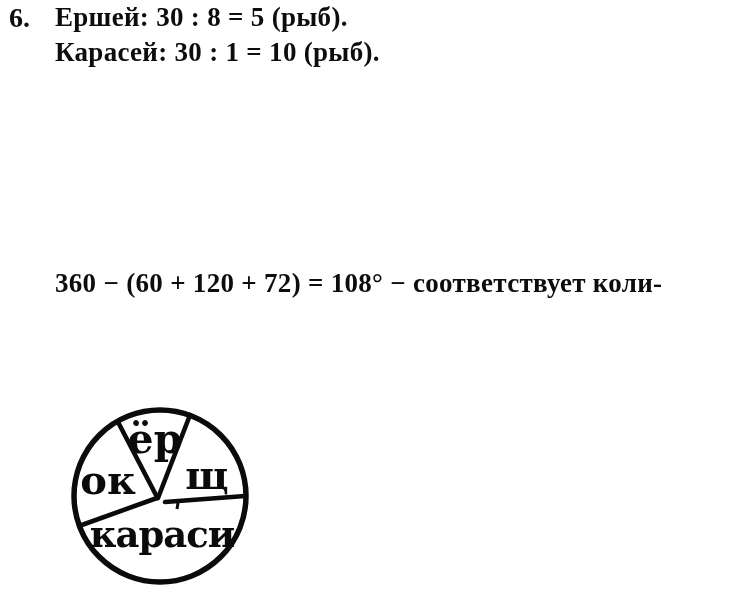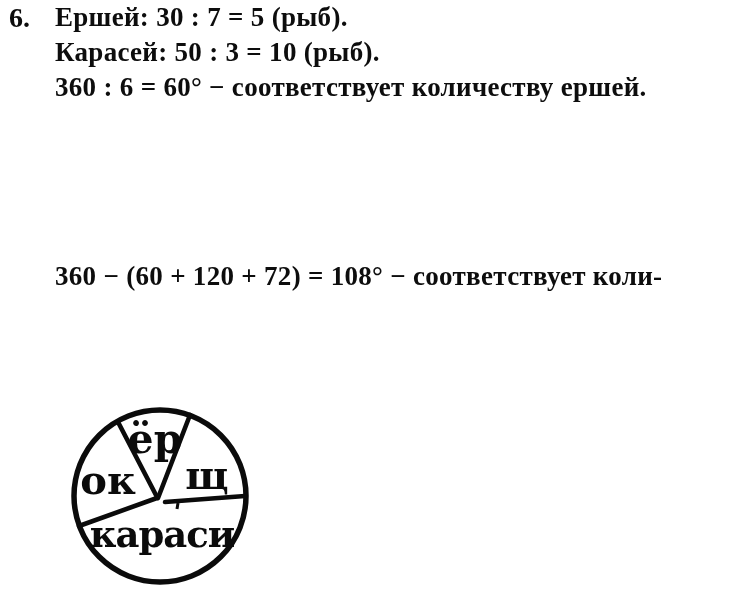--- a/index.html
+++ b/index.html
@@ -22,21 +22,21 @@
     font-size: 28px;
     font-weight: 700;
     line-height: 35px;
   }
   .text-block {
     position: absolute;
     left: 55px;
     top: 0px;
   }
   .text-block.conclusion {
-    top: 259px;
+    top: 266px;
     text-align: center;
   }
   .line {
     font-size: 27px;
     font-weight: 700;
     line-height: 35px;
     letter-spacing: 0.3px;
     white-space: nowrap;
   }
   .pie-wrap {
@@ -56,23 +56,22 @@
     font-weight: 700;
     fill: #0b0b0b;
   }
 </style>
 </head>
 <body>
 
 <div class="problem-number">6.</div>
 
 <div class="text-block">
-  <div class="line">Ершей: 30 : 7 = 5 (рыб).</div>
-  <div class="line">Карасей: 50 : 3 = 10 (рыб).</div>
-  <div class="line">360 : 6 = 60° − соответствует количеству ершей.</div>
+  <div class="line">Ершей: 30 : 8 = 5 (рыб).</div>
+  <div class="line">Карасей: 30 : 1 = 10 (рыб).</div>
 </div>
 
 <div class="text-block conclusion">
   <div class="line">360 − (60 + 120 + 72) = 108° − соответствует коли-</div>
 </div>
 
 <div class="pie-wrap">
   <svg viewBox="0 0 186 186" xmlns="http://www.w3.org/2000/svg">
 
     <circle cx="93" cy="93" r="86" fill="none" stroke="#0b0b0b" stroke-width="5.5"></circle>

